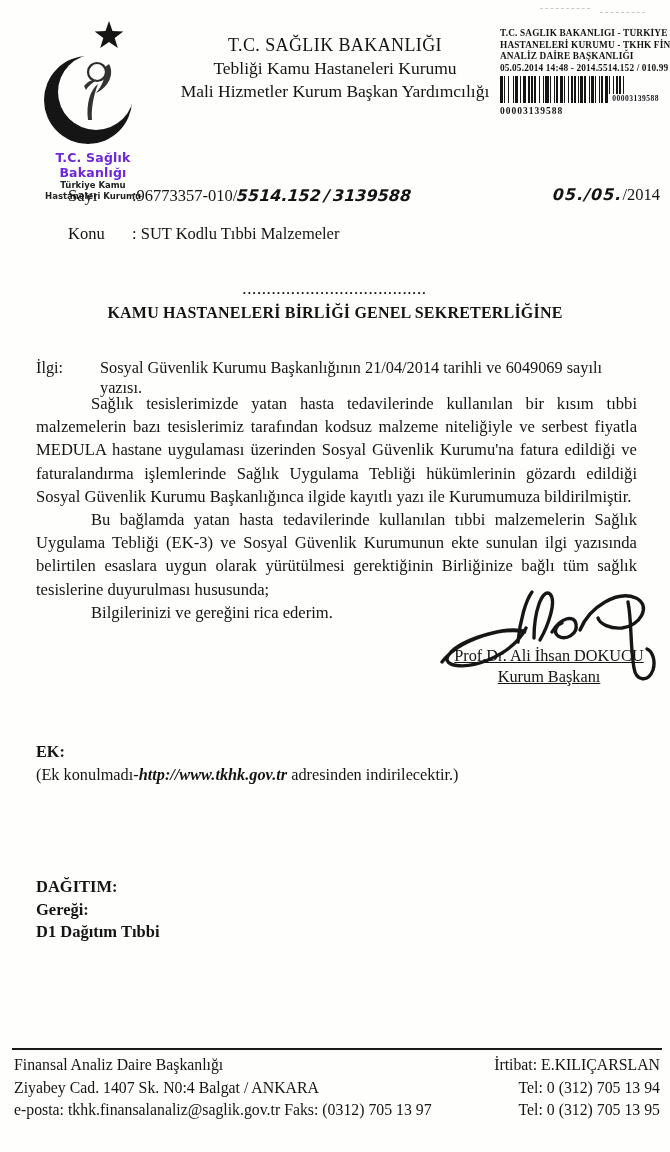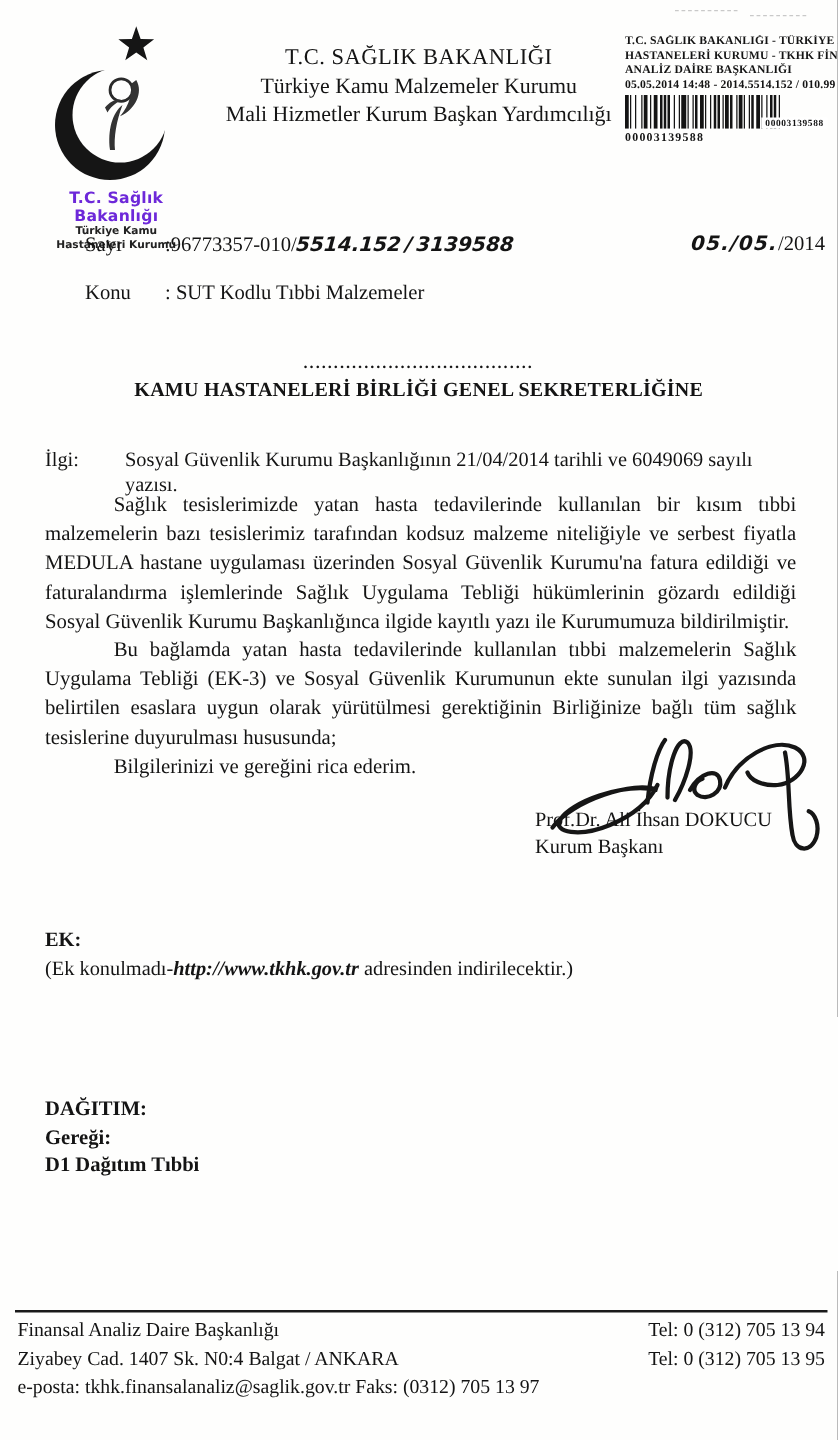--- a/index.html
+++ b/index.html
@@ -32,21 +32,21 @@
   .dots-row{position:absolute; left:0; top:282px; width:670px; text-align:center; font-weight:700; font-size:13px; letter-spacing:1.6px;}
   .rcpt-title{position:absolute; left:0; top:304px; width:670px; text-align:center; font-weight:700; font-size:16px; letter-spacing:.2px;}
   
   .ilgi{position:absolute; left:36px; top:358px; width:606px; display:flex; font-size:16.3px;}
   .ilgi-label{width:64px; flex:0 0 64px;}
   
   .bodytext{position:absolute; left:36px; top:392px; width:601px; font-size:16.6px; line-height:23.2px; text-align:justify; text-align-last:left;}
   .bodytext p{margin:0; text-indent:55px;}
   .closing{text-indent:55px;}
   
-  .sig-block{position:absolute; left:428px; top:584px; width:242px; text-align:left;}
+  .sig-block{position:absolute; left:428px; top:584px; width:242px; text-align:center;text-decoration:underline;}
   .sig-scribble{position:absolute; left:0px; top:-6px; width:242px; height:120px; pointer-events:none;}
   .sig-name{position:relative; margin-top:62px; font-size:16.3px;}
   .sig-title{position:relative; font-size:16.3px; margin-top:1px;}
   
   .ek{position:absolute; left:36px; top:740px; font-size:16.3px; line-height:23px;}
   .ek-head{font-weight:700;}
   .ek-url{font-weight:700; font-style:italic;}
   .dagitim{position:absolute; left:36px; top:876px; font-size:16.5px; line-height:22.5px; font-weight:700;}
   
   .footer-rule{position:absolute; left:12px; right:8px; top:1048px; border-top:2.5px solid #1a1a1a;}
@@ -74,21 +74,21 @@
       <path d="M75,44 C81,54 74,68 62,73 C70,64 72,53 71,47 Z" fill="#333"></path>
       <path d="M50,66 C54,61 59,59 63,60 C58,63 54,66 52,70 Z" fill="#333"></path>
     </svg>
     <div class="logo-title">T.C. Sağlık Bakanlığı</div>
     <div class="logo-sub">Türkiye Kamu</div>
     <div class="logo-sub">Hastaneleri Kurumu</div>
   </div>
 
   <div class="head-center">
     <div class="head-line1">T.C. SAĞLIK BAKANLIĞI</div>
-    <div class="head-line2">Türkiye Kamu Malzemeler Kurumu</div>
+    <div class="head-line2">Tebliği Kamu Hastaneleri Kurumu</div>
     <div class="head-line3">Mali Hizmetler Kurum Başkan Yardımcılığı</div>
   </div>
 
   <div class="stamp">
     <div class="stamp-line">T.C. SAĞLIK BAKANLIĞI - TÜRKİYE KA</div>
     <div class="stamp-line">HASTANELERİ KURUMU - TKHK FİNAN</div>
     <div class="stamp-line">ANALİZ DAİRE BAŞKANLIĞI</div>
     <div class="stamp-line">05.05.2014 14:48 - 2014.5514.152 / 010.99</div>
     <div class="barcode-wrap">
       <span style="display: inline-block; vertical-align: top; height: 27px; width: 2.5px; background: rgb(20, 20, 20);"></span><span style="display: inline-block; vertical-align: top; height: 27px; width: 1.25px; background: transparent;"></span><span style="display: inline-block; vertical-align: top; height: 27px; width: 1.25px; background: rgb(20, 20, 20);"></span><span style="display: inline-block; vertical-align: top; height: 27px; width: 2.5px; background: transparent;"></span><span style="display: inline-block; vertical-align: top; height: 27px; width: 1.25px; background: rgb(20, 20, 20);"></span><span style="display: inline-block; vertical-align: top; height: 27px; width: 3.75px; background: transparent;"></span><span style="display: inline-block; vertical-align: top; height: 27px; width: 1.25px; background: rgb(20, 20, 20);"></span><span style="display: inline-block; vertical-align: top; height: 27px; width: 1.25px; background: transparent;"></span><span style="display: inline-block; vertical-align: top; height: 27px; width: 2.5px; background: rgb(20, 20, 20);"></span><span style="display: inline-block; vertical-align: top; height: 27px; width: 2.5px; background: transparent;"></span><span style="display: inline-block; vertical-align: top; height: 27px; width: 1.25px; background: rgb(20, 20, 20);"></span><span style="display: inline-block; vertical-align: top; height: 27px; width: 1.25px; background: transparent;"></span><span style="display: inline-block; vertical-align: top; height: 27px; width: 3.75px; background: rgb(20, 20, 20);"></span><span style="display: inline-block; vertical-align: top; height: 27px; width: 1.25px; background: transparent;"></span><span style="display: inline-block; vertical-align: top; height: 27px; width: 2.5px; background: rgb(20, 20, 20);"></span><span style="display: inline-block; vertical-align: top; height: 27px; width: 1.25px; background: transparent;"></span><span style="display: inline-block; vertical-align: top; height: 27px; width: 1.25px; background: rgb(20, 20, 20);"></span><span style="display: inline-block; vertical-align: top; height: 27px; width: 1.25px; background: transparent;"></span><span style="display: inline-block; vertical-align: top; height: 27px; width: 2.5px; background: rgb(20, 20, 20);"></span><span style="display: inline-block; vertical-align: top; height: 27px; width: 2.5px; background: transparent;"></span><span style="display: inline-block; vertical-align: top; height: 27px; width: 1.25px; background: rgb(20, 20, 20);"></span><span style="display: inline-block; vertical-align: top; height: 27px; width: 2.5px; background: transparent;"></span><span style="display: inline-block; vertical-align: top; height: 27px; width: 1.25px; background: rgb(20, 20, 20);"></span><span style="display: inline-block; vertical-align: top; height: 27px; width: 1.25px; background: transparent;"></span><span style="display: inline-block; vertical-align: top; height: 27px; width: 3.75px; background: rgb(20, 20, 20);"></span><span style="display: inline-block; vertical-align: top; height: 27px; width: 1.25px; background: transparent;"></span><span style="display: inline-block; vertical-align: top; height: 27px; width: 1.25px; background: rgb(20, 20, 20);"></span><span style="display: inline-block; vertical-align: top; height: 27px; width: 2.5px; background: transparent;"></span><span style="display: inline-block; vertical-align: top; height: 27px; width: 1.25px; background: rgb(20, 20, 20);"></span><span style="display: inline-block; vertical-align: top; height: 27px; width: 1.25px; background: transparent;"></span><span style="display: inline-block; vertical-align: top; height: 27px; width: 1.25px; background: rgb(20, 20, 20);"></span><span style="display: inline-block; vertical-align: top; height: 27px; width: 2.5px; background: transparent;"></span><span style="display: inline-block; vertical-align: top; height: 27px; width: 2.5px; background: rgb(20, 20, 20);"></span><span style="display: inline-block; vertical-align: top; height: 27px; width: 1.25px; background: transparent;"></span><span style="display: inline-block; vertical-align: top; height: 27px; width: 1.25px; background: rgb(20, 20, 20);"></span><span style="display: inline-block; vertical-align: top; height: 27px; width: 2.5px; background: transparent;"></span><span style="display: inline-block; vertical-align: top; height: 27px; width: 1.25px; background: rgb(20, 20, 20);"></span><span style="display: inline-block; vertical-align: top; height: 27px; width: 2.5px; background: transparent;"></span><span style="display: inline-block; vertical-align: top; height: 27px; width: 1.25px; background: rgb(20, 20, 20);"></span><span style="display: inline-block; vertical-align: top; height: 27px; width: 1.25px; background: transparent;"></span><span style="display: inline-block; vertical-align: top; height: 27px; width: 2.5px; background: rgb(20, 20, 20);"></span><span style="display: inline-block; vertical-align: top; height: 27px; width: 1.25px; background: transparent;"></span><span style="display: inline-block; vertical-align: top; height: 27px; width: 1.25px; background: rgb(20, 20, 20);"></span><span style="display: inline-block; vertical-align: top; height: 27px; width: 1.25px; background: transparent;"></span><span style="display: inline-block; vertical-align: top; height: 27px; width: 2.5px; background: rgb(20, 20, 20);"></span><span style="display: inline-block; vertical-align: top; height: 27px; width: 1.25px; background: transparent;"></span><span style="display: inline-block; vertical-align: top; height: 27px; width: 2.5px; background: rgb(20, 20, 20);"></span><span style="display: inline-block; vertical-align: top; height: 27px; width: 2.5px; background: transparent;"></span><span style="display: inline-block; vertical-align: top; height: 27px; width: 1.25px; background: rgb(20, 20, 20);"></span><span style="display: inline-block; vertical-align: top; height: 27px; width: 1.25px; background: transparent;"></span><span style="display: inline-block; vertical-align: top; height: 27px; width: 2.5px; background: rgb(20, 20, 20);"></span><span style="display: inline-block; vertical-align: top; height: 27px; width: 1.25px; background: transparent;"></span><span style="display: inline-block; vertical-align: top; height: 27px; width: 1.25px; background: rgb(20, 20, 20);"></span><span style="display: inline-block; vertical-align: top; height: 27px; width: 2.5px; background: transparent;"></span><span style="display: inline-block; vertical-align: top; height: 27px; width: 1.25px; background: rgb(20, 20, 20);"></span><span style="display: inline-block; vertical-align: top; height: 27px; width: 1.25px; background: transparent;"></span><span style="display: inline-block; vertical-align: top; height: 27px; width: 1.25px; background: rgb(20, 20, 20);"></span><span style="display: inline-block; vertical-align: top; height: 27px; width: 2.5px; background: transparent;"></span><span style="display: inline-block; vertical-align: top; height: 27px; width: 2.5px; background: rgb(20, 20, 20);"></span><span style="display: inline-block; vertical-align: top; height: 27px; width: 1.25px; background: transparent;"></span><span style="display: inline-block; vertical-align: top; height: 27px; width: 1.25px; background: rgb(20, 20, 20);"></span><span style="display: inline-block; vertical-align: top; height: 27px; width: 2.5px; background: transparent;"></span><span style="display: inline-block; vertical-align: top; height: 27px; width: 1.25px; background: rgb(20, 20, 20);"></span><span style="display: inline-block; vertical-align: top; height: 27px; width: 2.5px; background: transparent;"></span><span style="display: inline-block; vertical-align: top; height: 27px; width: 1.25px; background: rgb(20, 20, 20);"></span><span style="display: inline-block; vertical-align: top; height: 27px; width: 1.25px; background: transparent;"></span><span style="display: inline-block; vertical-align: top; height: 27px; width: 2.5px; background: rgb(20, 20, 20);"></span><span style="display: inline-block; vertical-align: top; height: 27px; width: 1.25px; background: transparent;"></span><span style="display: inline-block; vertical-align: top; height: 27px; width: 1.25px; background: rgb(20, 20, 20);"></span><span style="display: inline-block; vertical-align: top; height: 27px; width: 3.75px; background: transparent;"></span><span class="bc-num-box">00003139588</span>
@@ -149,18 +149,19 @@
   </div>
 
   <div class="footer-rule"></div>
   <div class="footer">
     <div class="footer-left">
       <div>Finansal Analiz Daire Başkanlığı</div>
       <div>Ziyabey Cad. 1407 Sk. N0:4 Balgat / ANKARA</div>
       <div>e-posta: tkhk.finansalanaliz@saglik.gov.tr  Faks: (0312) 705 13 97</div>
     </div>
     <div class="footer-right">
+      <div>İrtibat: E.KILIÇARSLAN</div>
       <div>Tel: 0 (312) 705 13 94</div>
       <div>Tel: 0 (312) 705 13 95</div>
     </div>
   </div>
 
 </div>
 
 </body></html>

